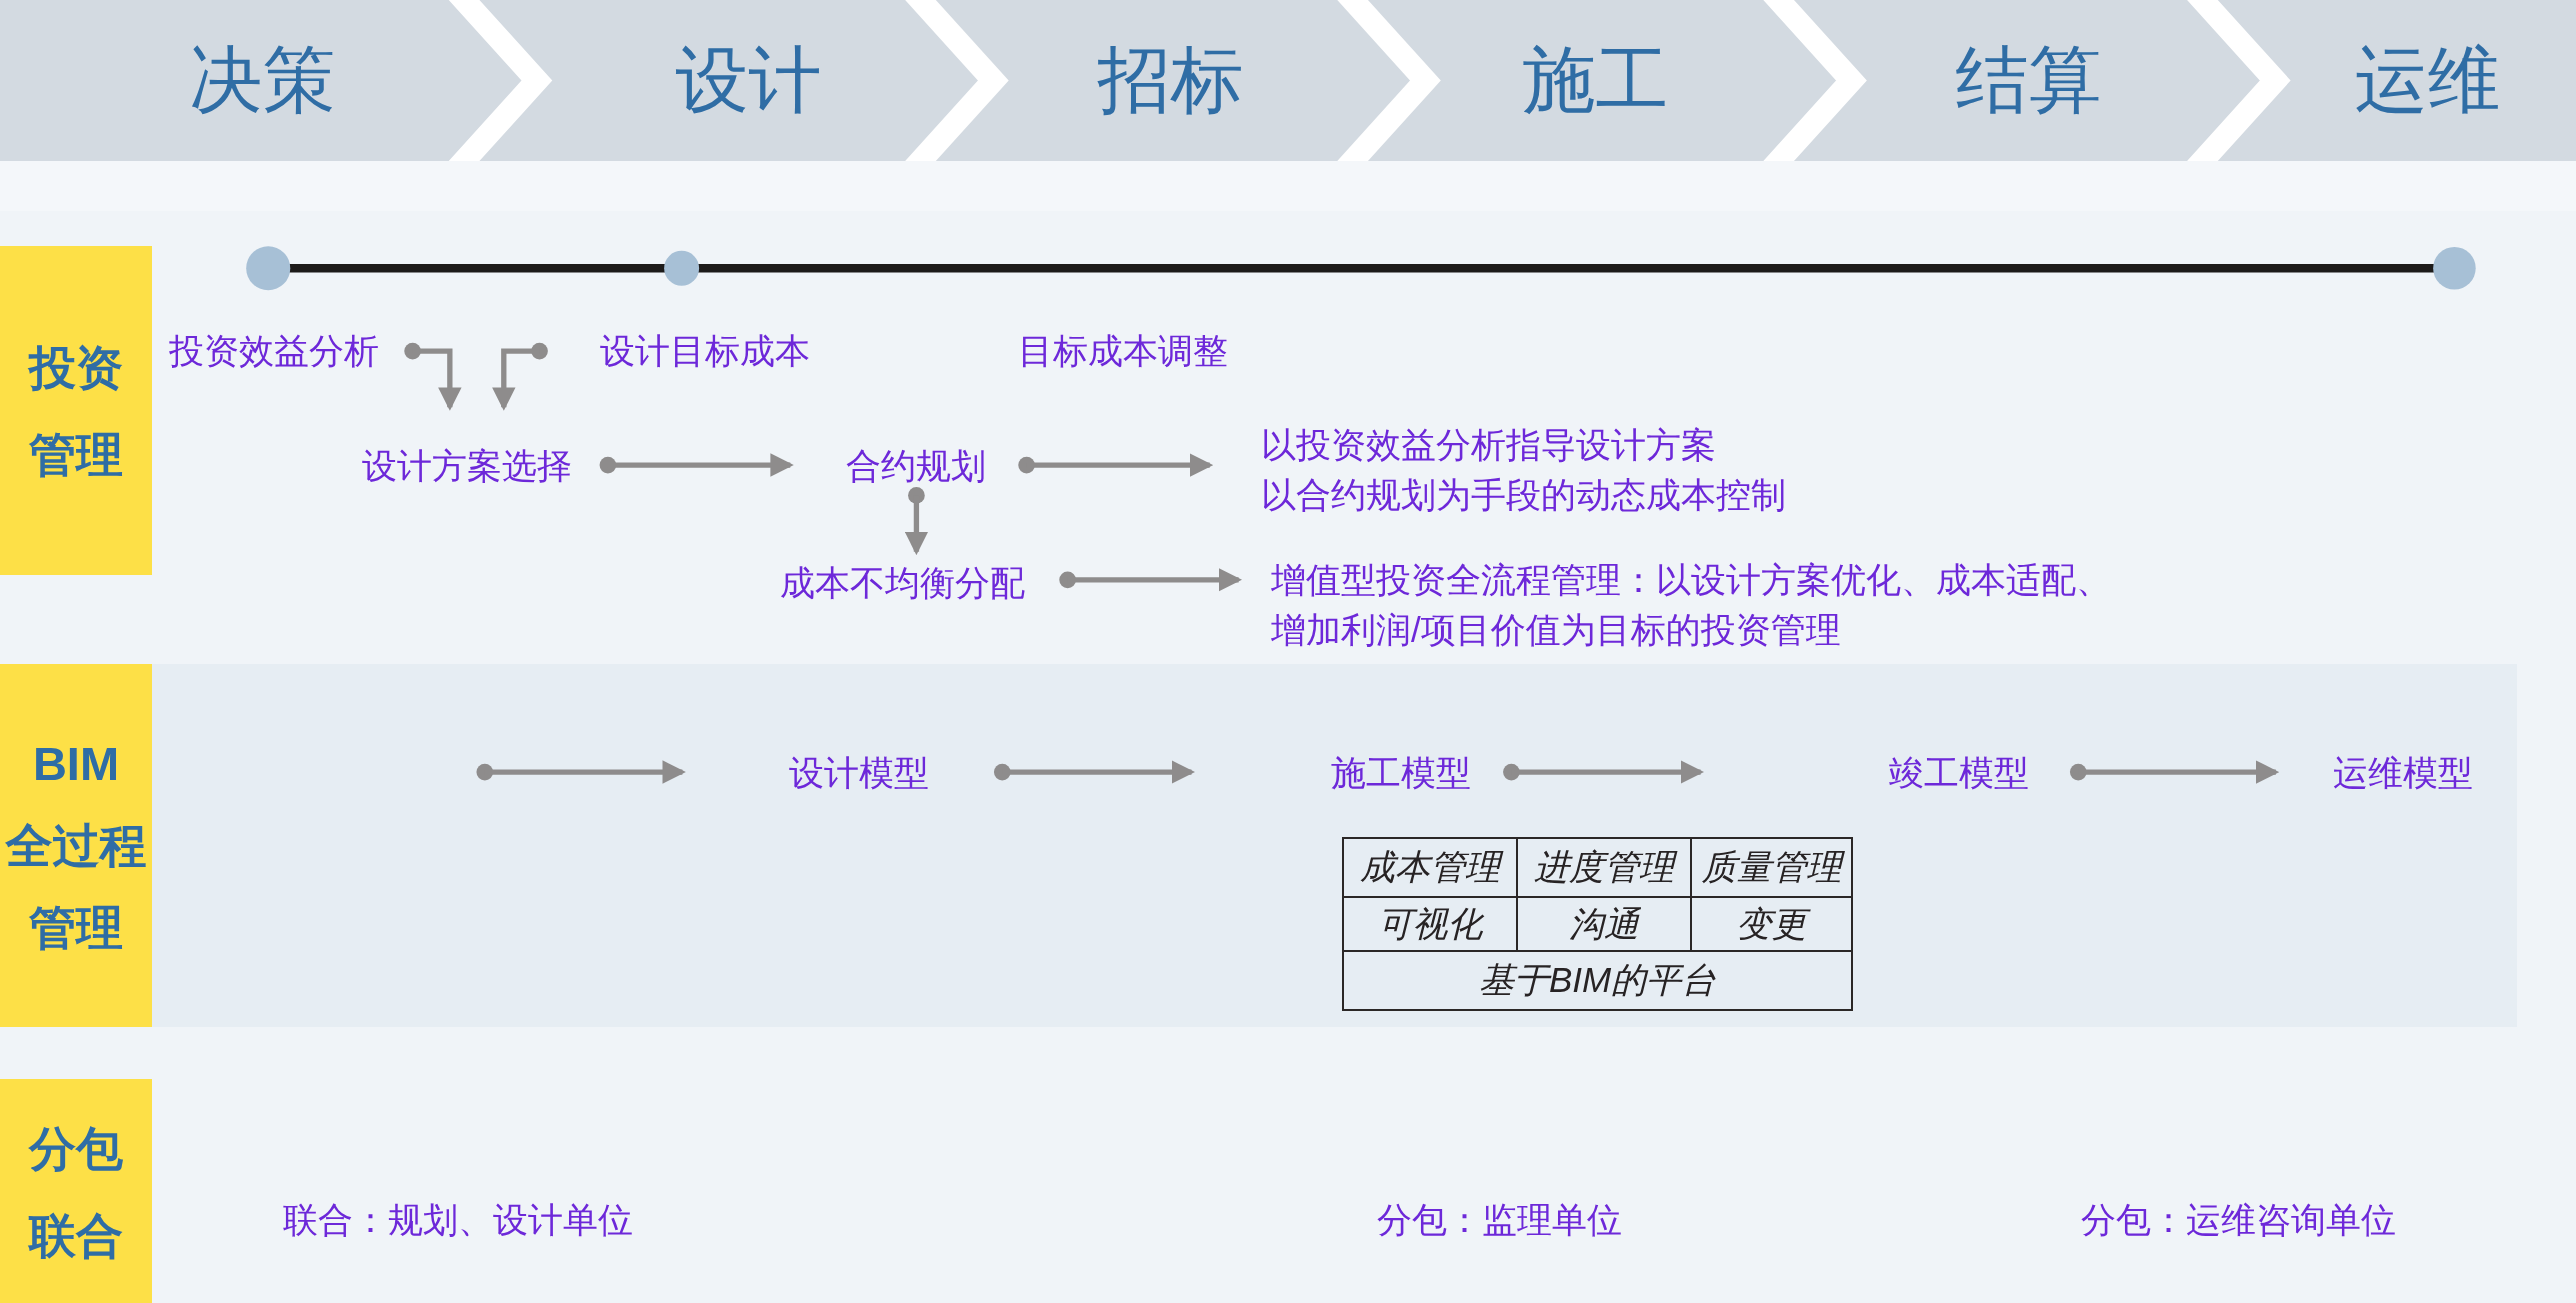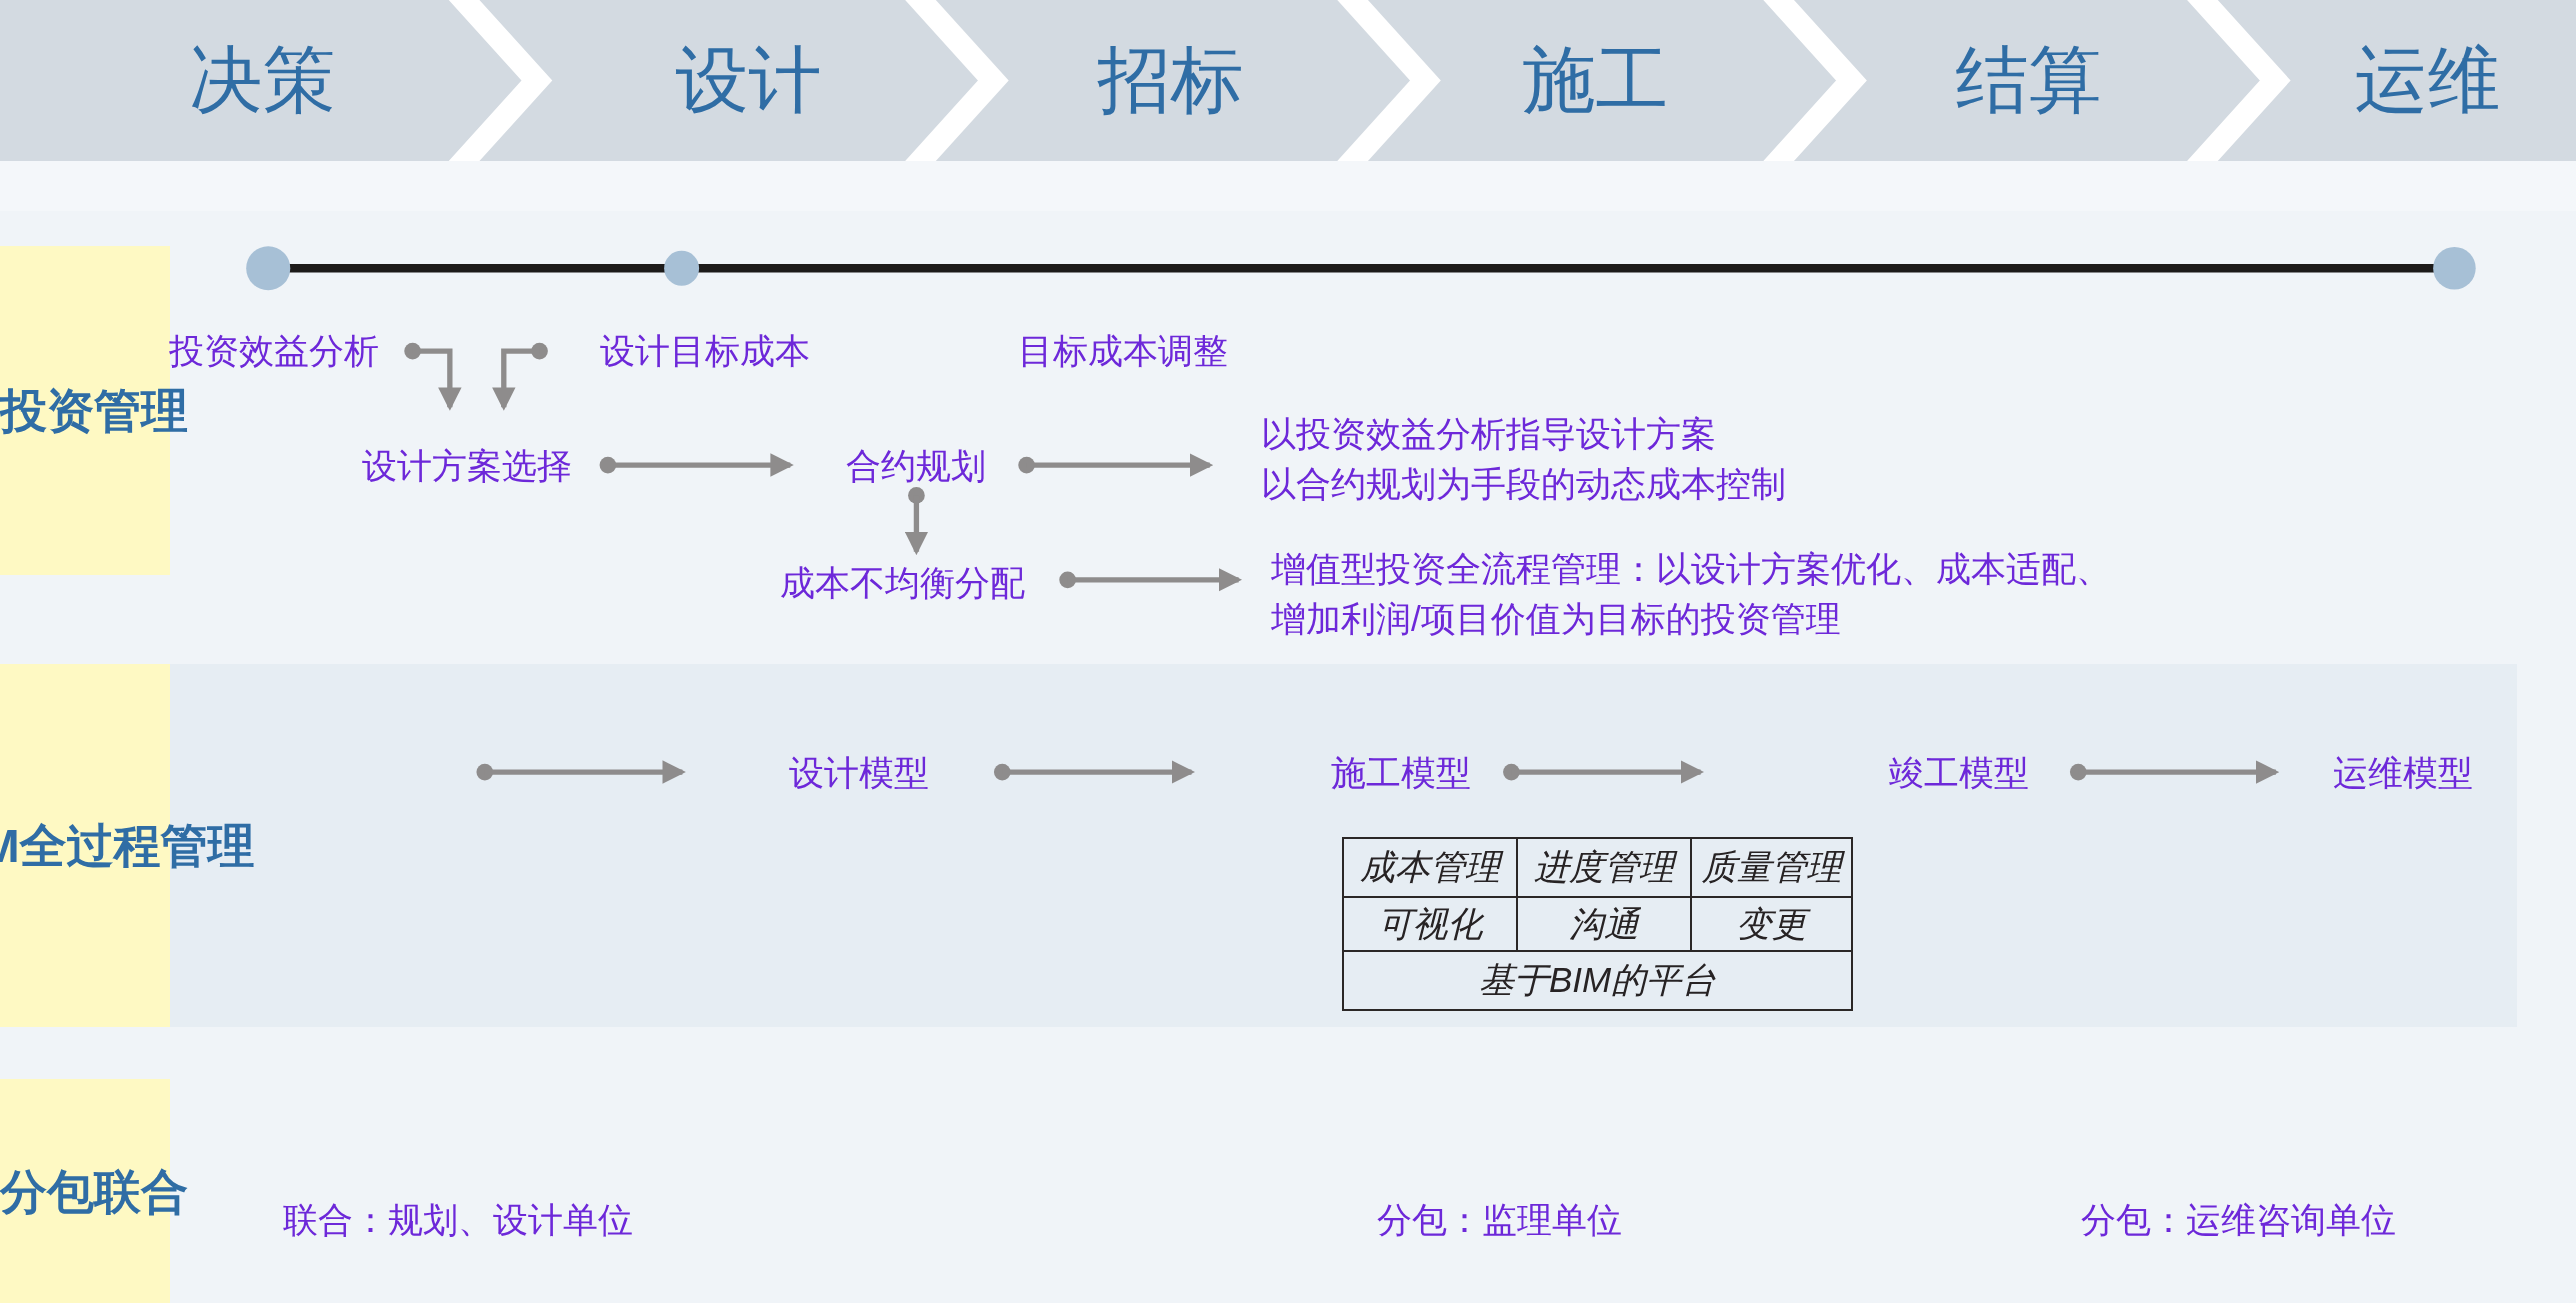--- a/index.html
+++ b/index.html
@@ -14,31 +14,31 @@
   .chevsvg{position:absolute;left:0;top:0;}
   .stage-label{
     position:absolute;top:38px;height:91px;width:243px;
     text-align:center;font-size:73px;font-weight:400;color:#2f6da5;
     line-height:84px;white-space:nowrap;
   }
   .strip{position:absolute;left:0;top:161px;width:2576px;height:50px;background:#f4f7fa;}
   
   .bim-band{position:absolute;left:0;top:664px;width:2517px;height:363px;background:#e6edf3;}
   .sideblock{
-    position:absolute;left:0;width:152px;background:#fef9c3;
-    display:flex;flex-direction:row;justify-content:center;align-items:center;
-    font-weight:700;color:#2f6da5;text-align:center;padding-left:18px;
+    position:absolute;left:0;width:152px;background:#fde047;
+    display:flex;flex-direction:column;justify-content:center;align-items:center;
+    font-weight:700;color:#2f6da5;text-align:center;
   }
   .sideblock .ln{line-height:87px;font-size:47px;white-space:nowrap;}
   #side-inv{top:246px;height:329px;}
   #side-bim{top:664px;height:363px;}
   #side-sub{top:1079px;height:225px;}
   
   .txt{position:absolute;font-size:35px;color:#6d28d9;white-space:nowrap;line-height:38px;}
-  .two-line{line-height:50px;}
+  .two-line{line-height:50px;margin-top:11px;}
   .center{text-align:center;}
   
   .bimtable{
     position:absolute;left:1342px;top:837px;width:503px;
     border-collapse:collapse;table-layout:fixed;font-style:italic;
   }
   .bimtable td{
     border:2.3px solid #2b2726;text-align:center;vertical-align:middle;
     font-size:35px;color:#272324;padding:0;
   }

